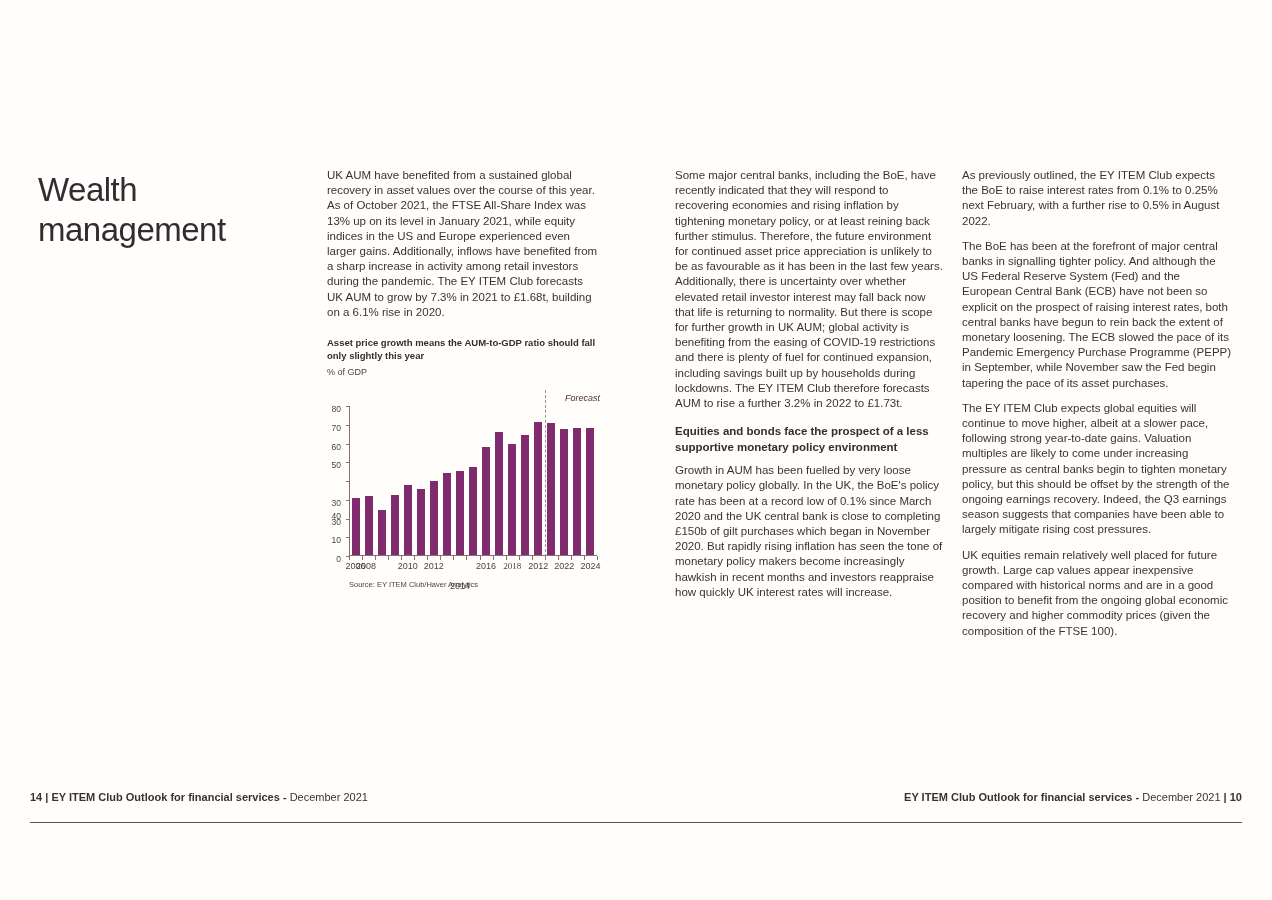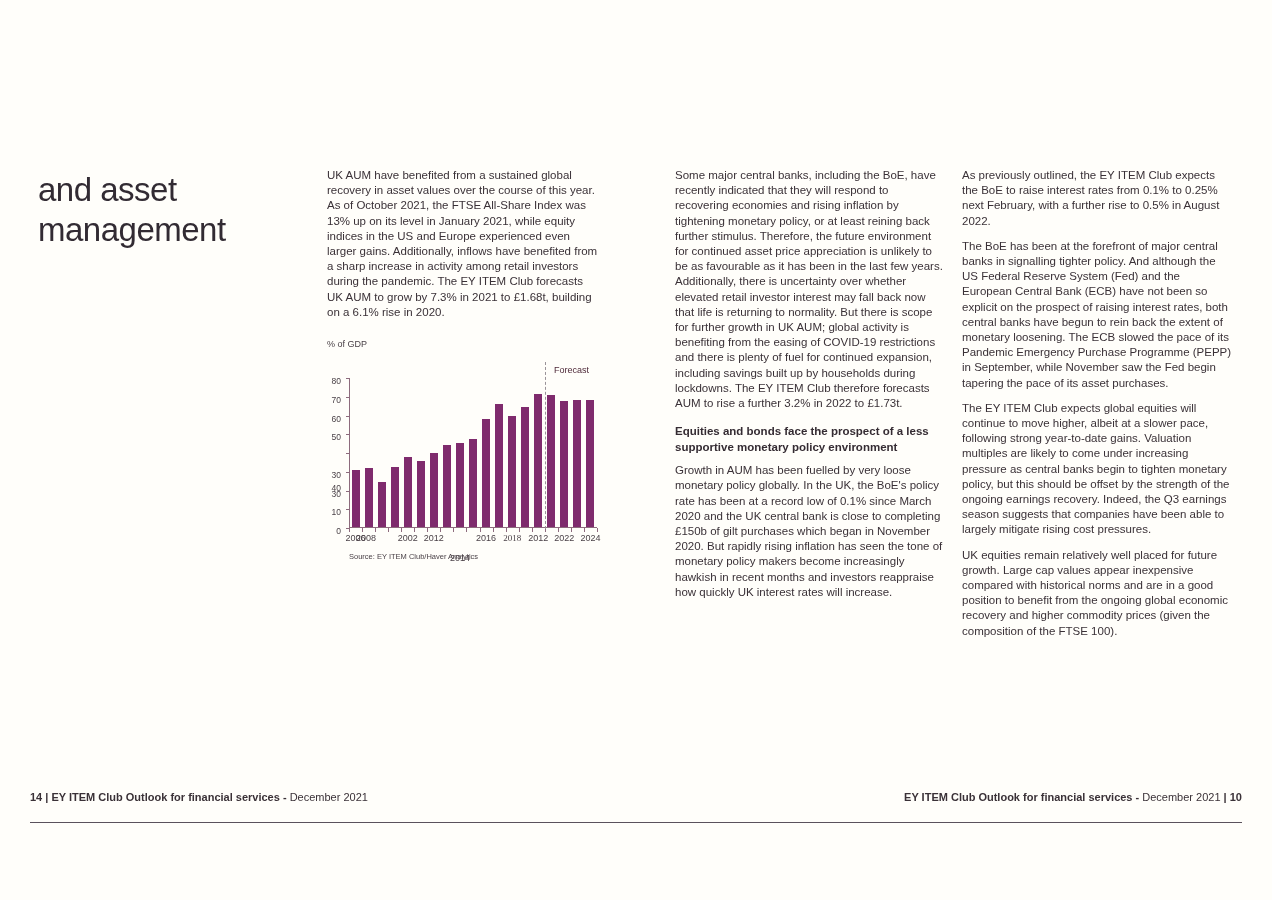--- a/index.html
+++ b/index.html
@@ -52,28 +52,29 @@
   .footer .b { font-weight:bold; }
   .footer-left  { left:30px; }
   .footer-right { right:30px; text-align:right; }
 </style>
 </head>
 <body>
 
 <div class="page">
 
   <div class="page-title">
-    <div>and asset</div>
+    <div>Wealth</div>
     <div>management</div>
   </div>
 
   <div class="col col-1">
     <p>UK AUM have benefited from a sustained global recovery in asset values over the course of this year. As of October 2021, the FTSE All-Share Index was 13% up on its level in January 2021, while equity indices in the US and Europe experienced even larger gains. Additionally, inflows have benefited from a sharp increase in activity among retail investors during the pandemic. The EY ITEM Club forecasts UK AUM to grow by 7.3% in 2021 to £1.68t, building on a 6.1% rise in 2020.</p>
 
     <div class="chart-block">
+      <div class="chart-title">Asset price growth means the AUM-to-GDP ratio should fall only slightly this year</div>
       <div class="chart-ylabel">% of GDP</div>
       <div class="chart-wrap">
         <div class="chart-yaxis-labels">
             <span style="top: -4px;">80</span>
             <span style="top: 14.75px;">70</span>
             <span style="top: 33.5px;">60</span>
             <span style="top: 52.25px;">50</span>
             <span style="top: 71px; margin-top: 32px;">40</span>
             <span style="top: 89.75px;">30</span>
             <span style="top: 108.5px;">30</span>
@@ -125,27 +126,27 @@
             <div class="xtick" style="left: 143.579px;"></div>
             <div class="xtick" style="left: 156.632px;"></div>
             <div class="xtick" style="left: 169.684px;"></div>
             <div class="xtick" style="left: 182.737px;"></div>
             <div class="xtick" style="left: 195.789px;"></div>
             <div class="xtick" style="left: 208.842px;"></div>
             <div class="xtick" style="left: 221.895px;"></div>
             <div class="xtick" style="left: 234.947px;"></div>
             <div class="xtick" style="left: 248px;"></div>
             <div class="forecast-line" style="left: 195.789px;"></div>
-            <div class="forecast-label" style="left: 205px;">Forecast</div>
+            <div class="forecast-label" style="left: 216px; font-style: italic;">Forecast</div>
           </div>
       </div>
       <div class="chart-xlabels">
           <span style="left: -7.47368px;">2006</span>
           <span style="left: 3px;">2008</span>
-          <span style="left: 44.7368px;">2002</span>
+          <span style="left: 44.7368px;">2010</span>
           <span style="left: 70.8421px;">2012</span>
           <span style="left: 96.9474px; margin-top: 20px;">2014</span>
           <span style="left: 123.053px;">2016</span>
           <span style="left: 149.158px; font-family: Liberation Serif, serif;">2018</span>
           <span style="left: 175.263px;">2012</span>
           <span style="left: 201.368px;">2022</span>
           <span style="left: 227.474px;">2024</span>
         </div>
       <div class="chart-source">Source: EY ITEM Club/Haver Analytics</div>
     </div>

